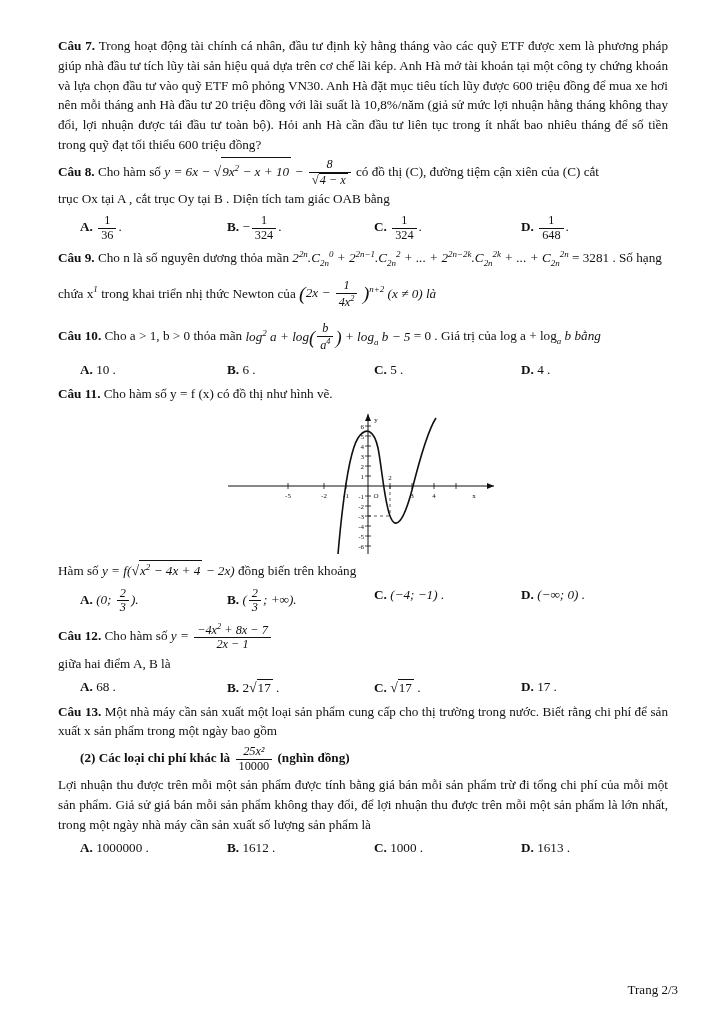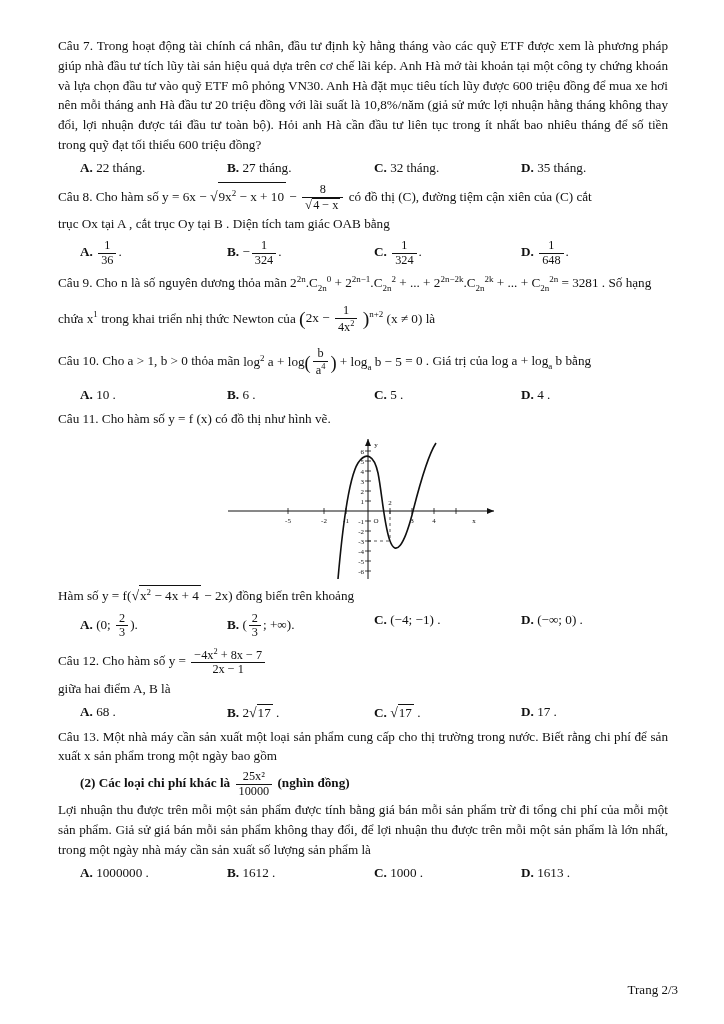--- a/index.html
+++ b/index.html
@@ -28,33 +28,33 @@
     top: 36px;
     width: 610px;
   }
   .q {
     margin-bottom: 2px;
     font-size: 13.2px;
     line-height: 1.5;
     text-align: justify;
   }
   .q b { font-weight: bold; }
-  .qlabel { font-weight: normal; }
+  .qlabel { font-weight: bold; }
   .ans-row {
     display: flex;
     margin: 5px 0 6px 0;
     font-size: 13.2px;
   }
   .ans {
     flex: 1 1 0;
     white-space: nowrap;
   }
   .ans:first-child { padding-left: 22px; }
   .ans .lab { font-weight: bold; }
-  .mathi { }
+  .mathi { font-style: italic; }
   .frac {
     display: inline-block;
     vertical-align: middle;
     text-align: center;
     font-size: 0.93em;
     line-height: 1.1;
     margin: 0 2px;
   }
   .frac .num { display: block; padding: 0 3px; border-bottom: 1px solid #111; }
   .frac .den { display: block; padding: 0 3px; }
@@ -85,26 +85,20 @@
 </style>
 </head>
 <body>
 
 <div class="page">
   <div class="content">
 
     <div class="q">
       <span class="qlabel">Câu 7.</span>
       <span>Trong hoạt động tài chính cá nhân, đầu tư định kỳ hằng tháng vào các quỹ ETF được xem là phương pháp giúp nhà đầu tư tích lũy tài sản hiệu quả dựa trên cơ chế lãi kép. Anh Hà mở tài khoản tại một công ty chứng khoán và lựa chọn đầu tư vào quỹ ETF mô phỏng VN30. Anh Hà đặt mục tiêu tích lũy được 600 triệu đồng để mua xe hơi nên mỗi tháng anh Hà đầu tư 20 triệu đồng với lãi suất là 10,8%/năm (giả sử mức lợi nhuận hằng tháng không thay đổi, lợi nhuận được tái đầu tư toàn bộ). Hỏi anh Hà cần đầu tư liên tục trong ít nhất bao nhiêu tháng để số tiền trong quỹ đạt tối thiểu 600 triệu đồng?</span>
-    </div>
-    <div class="ans-row">
-      <div class="ans"><span class="lab">A.</span> <span>22 tháng.</span></div>
-      <div class="ans"><span class="lab">B.</span> <span>27 tháng.</span></div>
-      <div class="ans"><span class="lab">C.</span> <span>32 tháng.</span></div>
-      <div class="ans"><span class="lab">D.</span> <span>35 tháng.</span></div>
     </div>
 
     <div class="q" style="line-height:2.1;">
       <span class="qlabel">Câu 8.</span>
       <span>Cho hàm số</span>
       <span class="mathi">
         y = 6x −
         <span class="sqrt"><span class="rad">√</span><span class="body">9x<sup>2</sup> − x + 10</span></span>
         −
         <span class="frac"><span class="num">8</span><span class="den"><span class="sqrt"><span class="rad">√</span><span class="body">4 − x</span></span></span></span>

